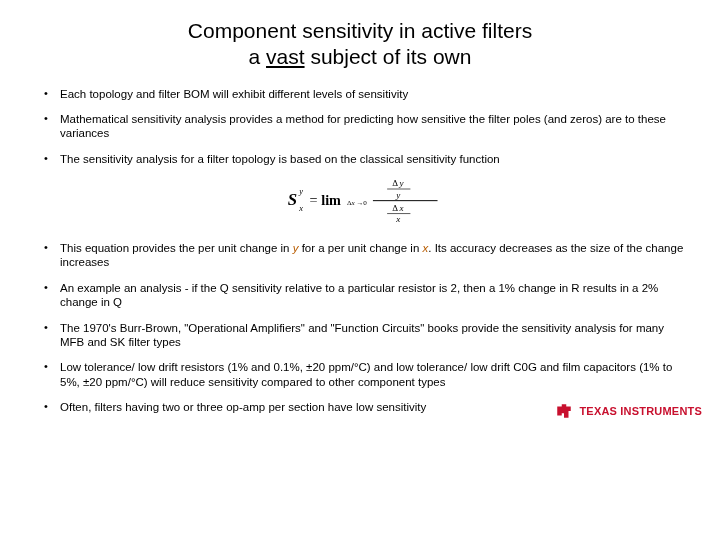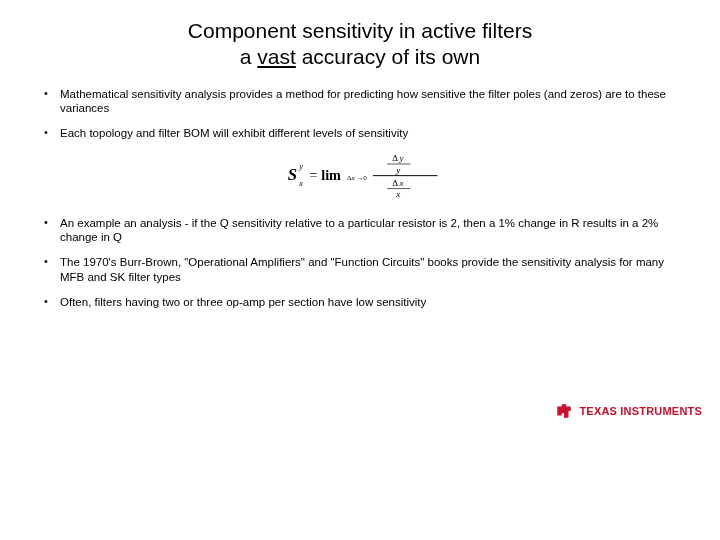--- a/index.html
+++ b/index.html
@@ -20,26 +20,27 @@
   .ti-logo { width: 18px; height: 18px; }
   .ti-text { font-size: 11px; font-weight: bold; color: #c8102e; letter-spacing: 0.2px; font-family: Arial, sans-serif; }
 </style>
 </head>
 <body>
 
 <div class="slide">
 
   <div class="title">
     <span>Component sensitivity in active filters</span><br>
-    <span>a </span><span class="underline">vast</span><span> accuracy of its own</span>
+    <span>a </span><span class="underline">vast</span><span> subject of its own</span>
   </div>
 
   <ul class="bullets">
+    <li><span>Each topology and filter BOM will exhibit different levels of sensitivity</span></li>
     <li><span>Mathematical sensitivity analysis provides a method for predicting how sensitive the filter poles (and zeros) are to these variances</span></li>
-    <li><span>Each topology and filter BOM will exhibit different levels of sensitivity</span></li>
+    <li><span>The sensitivity analysis for a filter topology is based on the classical sensitivity function</span></li>
   </ul>
 
   <div class="eq-wrap">
     <div class="eq-img">
       <svg class="eq" viewBox="0 0 260 70">
         <text x="18" y="42" font-family="serif" font-style="italic" font-weight="bold" font-size="26">S</text>
         <text x="36" y="26" font-family="serif" font-style="italic" font-size="13">y</text>
         <text x="36" y="52" font-family="serif" font-style="italic" font-size="13">x</text>
         <text x="52" y="42" font-family="serif" font-size="22">=</text>
         <text x="70" y="42" font-family="serif" font-weight="bold" font-size="22">lim</text>
@@ -56,22 +57,26 @@
 
         <text x="180" y="52" font-family="serif" font-size="14">Δ</text>
         <text x="191" y="52" font-family="serif" font-style="italic" font-size="14">x</text>
         <line x1="172" y1="56" x2="208" y2="56" stroke="#000" stroke-width="1"></line>
         <text x="186" y="69" font-family="serif" font-style="italic" font-size="14">x</text>
       </svg>
     </div>
   </div>
 
   <ul class="bullets">
+    <li>
+      <span>This equation provides the per unit change in </span><span class="ivar">y</span><span> for a per unit change in </span><span class="ivar">x</span><span>. Its accuracy decreases as the size of the change increases</span>
+    </li>
     <li><span>An example an analysis - if the Q sensitivity relative to a particular resistor is 2, then a 1% change in R results in a 2% change in Q</span></li>
     <li><span>The 1970's Burr-Brown, "Operational Amplifiers" and "Function Circuits" books provide the sensitivity analysis for many MFB and SK filter types</span></li>
+    <li><span>Low tolerance/ low drift resistors (1% and 0.1%, ±20 ppm/°C) and low tolerance/ low drift C0G and film capacitors (1% to 5%, ±20 ppm/°C) will reduce sensitivity compared to other component types</span></li>
     <li><span>Often, filters having two or three op-amp per section have low sensitivity</span></li>
   </ul>
 
   <div class="footer">
     <svg class="ti-logo" viewBox="0 0 32 32">
       <path fill="#c8102e" d="M4 8 L12 8 L12 4 L20 4 L20 8 L28 8 L28 16 L24 16 L24 28 L16 28 L16 20 L12 20 L12 24 L4 24 Z"></path>
     </svg>
     <span class="ti-text">TEXAS INSTRUMENTS</span>
   </div>
 

